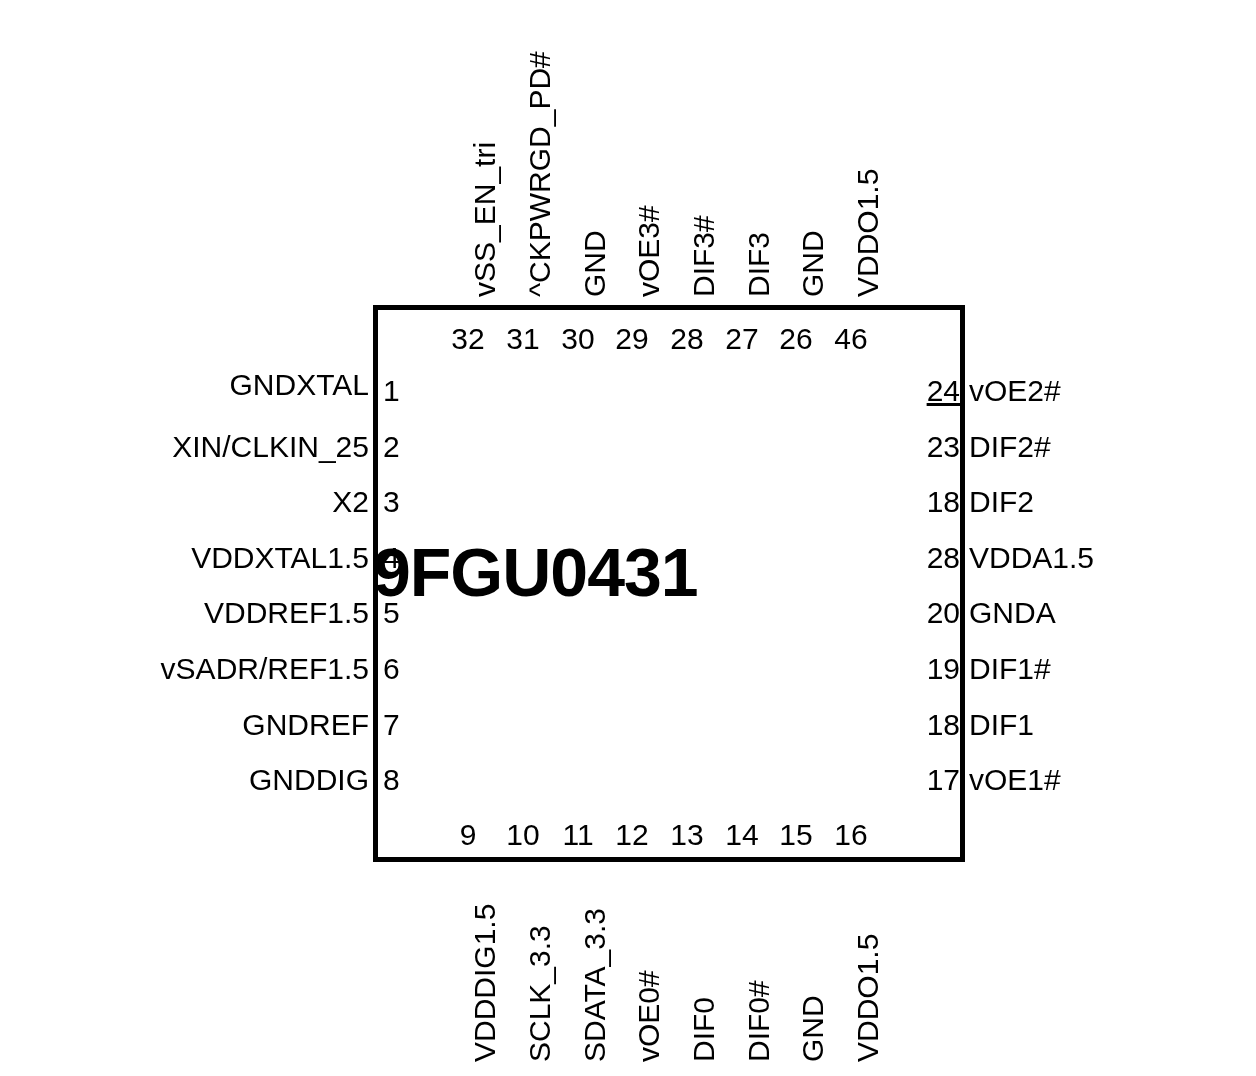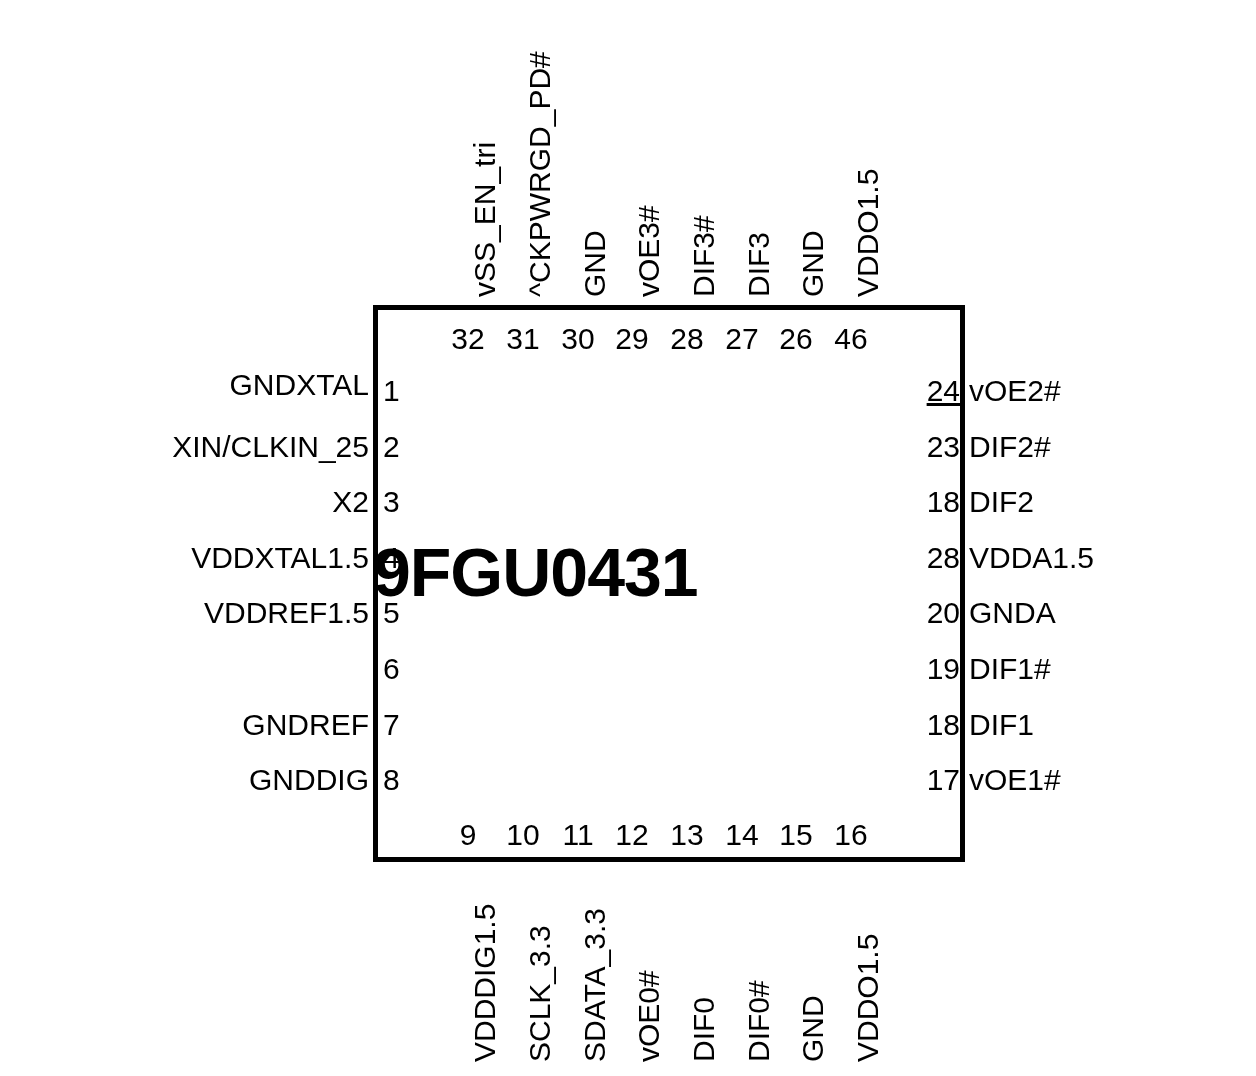--- a/index.html
+++ b/index.html
@@ -126,20 +126,21 @@
   <div class="vert-num" style="left:660px; top:324px;">28</div>
   <div class="vert-num" style="left:715px; top:324px;">27</div>
   <div class="vert-num" style="left:769px; top:324px;">26</div>
   <div class="vert-num" style="left:824px; top:324px;">46</div>
 
   <div class="side-label left" style="top:370px;">GNDXTAL</div>
   <div class="side-label left" style="top:432px;">XIN/CLKIN_25</div>
   <div class="side-label left" style="top:487px;">X2</div>
   <div class="side-label left" style="top:543px;">VDDXTAL1.5</div>
   <div class="side-label left" style="top:598px;">VDDREF1.5</div>
+  <div class="side-label left" style="top:654px;">vSADR/REF1.5</div>
   <div class="side-label left" style="top:710px;">GNDREF</div>
   <div class="side-label left" style="top:765px;">GNDDIG</div>
 
   <div class="side-num left" style="top:376px;">1</div>
   <div class="side-num left" style="top:432px;">2</div>
   <div class="side-num left" style="top:487px;">3</div>
   <div class="side-num left" style="top:543px;">4</div>
   <div class="side-num left" style="top:598px;">5</div>
   <div class="side-num left" style="top:654px;">6</div>
   <div class="side-num left" style="top:710px;">7</div>

